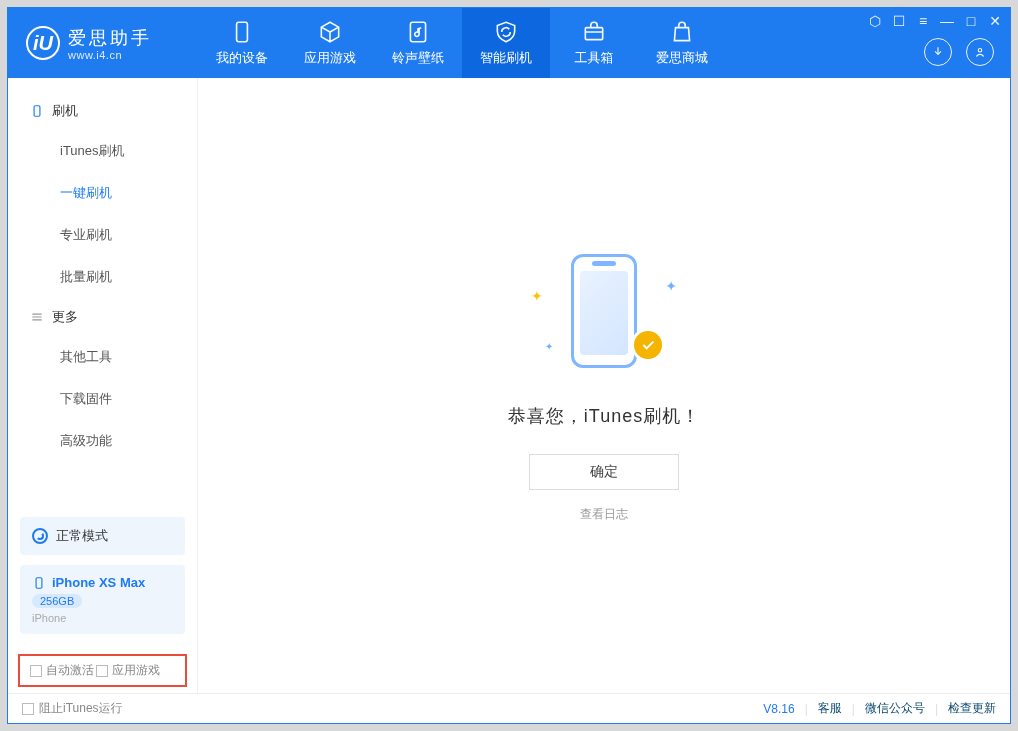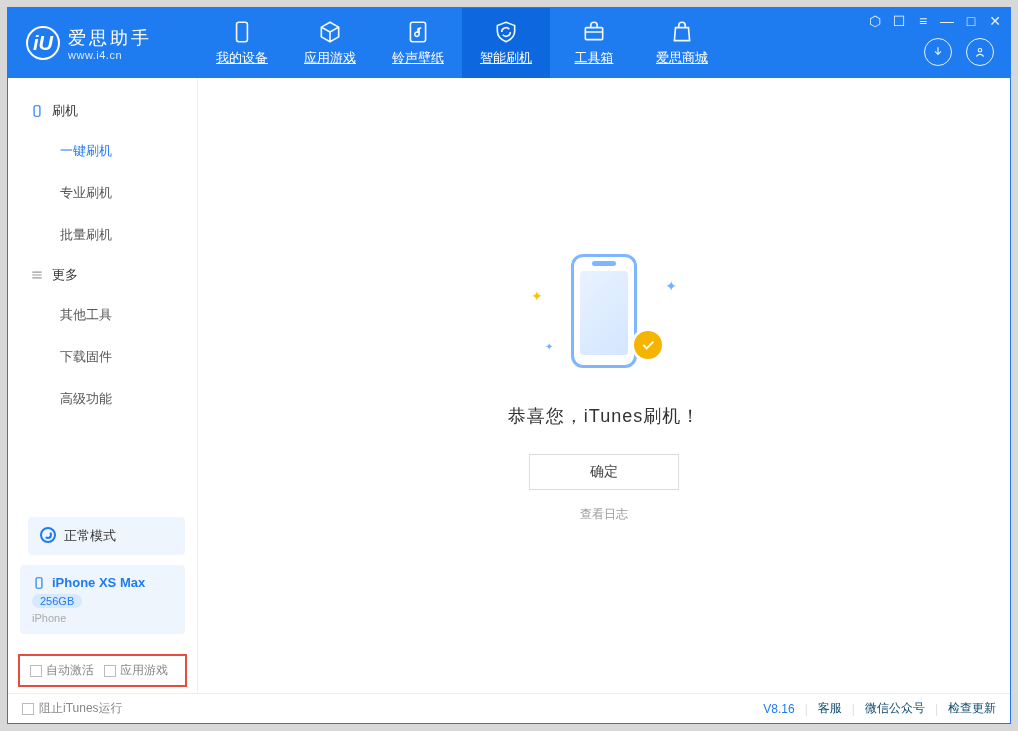--- a/index.html
+++ b/index.html
@@ -4,45 +4,45 @@
 <style>
 * { margin: 0; padding: 0; box-sizing: border-box; font-family: "Microsoft YaHei", sans-serif; }
 body { background: #d8d8d8; display: flex; align-items: center; justify-content: center; height: 731px; }
 .window { width: 1004px; height: 717px; background: #fff; border: 1px solid #1e7bf0; display: flex; flex-direction: column; }
 .titlebar { height: 70px; background: #1e7bf0; display: flex; align-items: center; color: #fff; position: relative; }
 .logo-wrap { display: flex; align-items: center; padding: 0 18px; width: 190px; }
 .logo-icon { width: 34px; height: 34px; border: 2.5px solid #fff; border-radius: 50%; display: flex; align-items: center; justify-content: center; font-weight: bold; font-style: italic; font-size: 20px; margin-right: 8px; }
 .logo-text { font-size: 18px; letter-spacing: 3px; font-weight: 500; }
 .logo-sub { font-size: 11px; opacity: .85; letter-spacing: .5px; margin-top:-1px;}
 .tabs { display: flex; height: 100%; }
-.tab { width: 88px; display: flex; flex-direction: column; align-items: center; justify-content: center; font-size: 13px; cursor: pointer; text-decoration: underline; }
+.tab { width: 88px; display: flex; flex-direction: column; align-items: center; justify-content: center; font-size: 13px; cursor: pointer; }
 .tab.active { background: #0d68df; }
 .tab-icon { width: 26px; height: 26px; margin-bottom: 4px; opacity: .95; }
 .win-controls { position: absolute; top: 6px; right: 8px; display: flex; gap: 10px; opacity: .9; }
 .win-controls span { width: 14px; height: 14px; display:flex;align-items:center;justify-content:center;font-size:14px; cursor:pointer;}
 .right-icons { position: absolute; right: 16px; bottom: 12px; display: flex; gap: 14px; }
 .circ-icon { width: 28px; height: 28px; border: 1.5px solid #fff; border-radius: 50%; display:flex;align-items:center;justify-content:center; opacity:.9;cursor:pointer;}
 .circ-icon svg{width:14px;height:14px;}
 .body-area { flex: 1; display: flex; min-height: 0; }
 .sidebar { width: 190px; border-right: 1px solid #eef1f4; display: flex; flex-direction: column; }
 .side-nav { flex: 1; padding-top: 14px; font-size: 13px; color: #333; }
 .side-header { padding: 10px 22px; color: #333; display:flex; align-items:center; gap:8px;text-align:center;}
 .side-header svg{width:14px;height:14px;}
 .side-item { padding: 12px 0 12px 52px; color: #555; cursor: pointer; }
 .side-item.active { color: #1e7bf0; }
 .side-bottom { padding: 10px 12px; }
 .mode-card, .device-card { background: #eef5fd; border-radius: 4px; padding: 10px 12px; margin-bottom: 10px; font-size: 13px; color:#333; }
-.mode-card{display:flex;gap:8px;margin-left:8px;}
+.mode-card{display:flex;align-items:center;gap:8px;}
 .mode-dot{width:16px;height:16px;border:2px solid #1e7bf0;border-radius:50%;position:relative;}
 .mode-dot::after{content:"";position:absolute;inset:2px;border:2px solid #1e7bf0;border-radius:50%;border-top-color:transparent;border-left-color:transparent;}
 .device-card .name{color:#1e7bf0;font-weight:700;display:flex;align-items:center;gap:6px;}
 .device-card .name svg{width:14px;height:14px;}
 .badge{display:inline-block;background:#d6e9ff;color:#1e7bf0;font-size:11px;padding:1px 8px;border-radius:10px;margin-top:4px;}
 .device-card .sub{color:#aaa;font-size:11px;margin-top:4px;}
-.options-box { border: 2px solid #e74c3c; padding: 6px 10px; margin: 0 10px 6px; display:flex;gap:10px;font-size:12px;color:#888;}
+.options-box { border: 2px solid #e74c3c; padding: 6px 10px; margin: 0 10px 6px; display:flex;gap:2px;font-size:12px;color:#888;}
 .options-box label{display:flex;align-items:center;gap:4px;cursor:pointer;}
 .chk{width:12px;height:12px;border:1px solid #bbb;display:inline-block;}
 .main { flex: 1; display: flex; flex-direction: column; align-items: center; justify-content: center; position: relative; }
 .illus{position:relative;width:130px;height:130px;margin-bottom:26px;}
 .phone{position:absolute;left:32px;top:6px;width:66px;height:114px;border:3px solid #7fb6ff;border-radius:12px;background:#fff;}
 .phone::before{content:"";position:absolute;top:4px;left:50%;transform:translateX(-50%);width:24px;height:5px;background:#7fb6ff;border-radius:3px;}
 .phone::after{content:"";position:absolute;left:6px;right:6px;top:14px;bottom:10px;background:linear-gradient(135deg,#e9f2ff,#d3e6ff);border-radius:4px;}
 .check{position:absolute;right:4px;bottom:16px;width:34px;height:34px;background:#f5b400;border-radius:50%;border:3px solid #fff;display:flex;align-items:center;justify-content:center;}
 .check svg{width:16px;height:16px;}
 .spark{position:absolute;color:#ffc107;font-size:14px;}
@@ -135,20 +135,21 @@
 
   <div class="body-area">
     <div class="sidebar">
       <div class="side-nav">
         <div class="side-header">
           <svg viewBox="0 0 24 24" fill="none" stroke="#1e7bf0" stroke-width="2">
               <rect x="7" y="3" width="10" height="18" rx="2"></rect>
             </svg>
           <span>刷机</span>
         </div>
+        <div class="side-item">iTunes刷机</div>
         <div class="side-item active">一键刷机</div>
         <div class="side-item">专业刷机</div>
         <div class="side-item">批量刷机</div>
         <div class="side-header">
           <svg viewBox="0 0 24 24" fill="none" stroke="#999" stroke-width="2">
               <path d="M4 7h16M4 12h16M4 17h16"></path>
             </svg>
           <span>更多</span>
         </div>
         <div class="side-item">其他工具</div>

